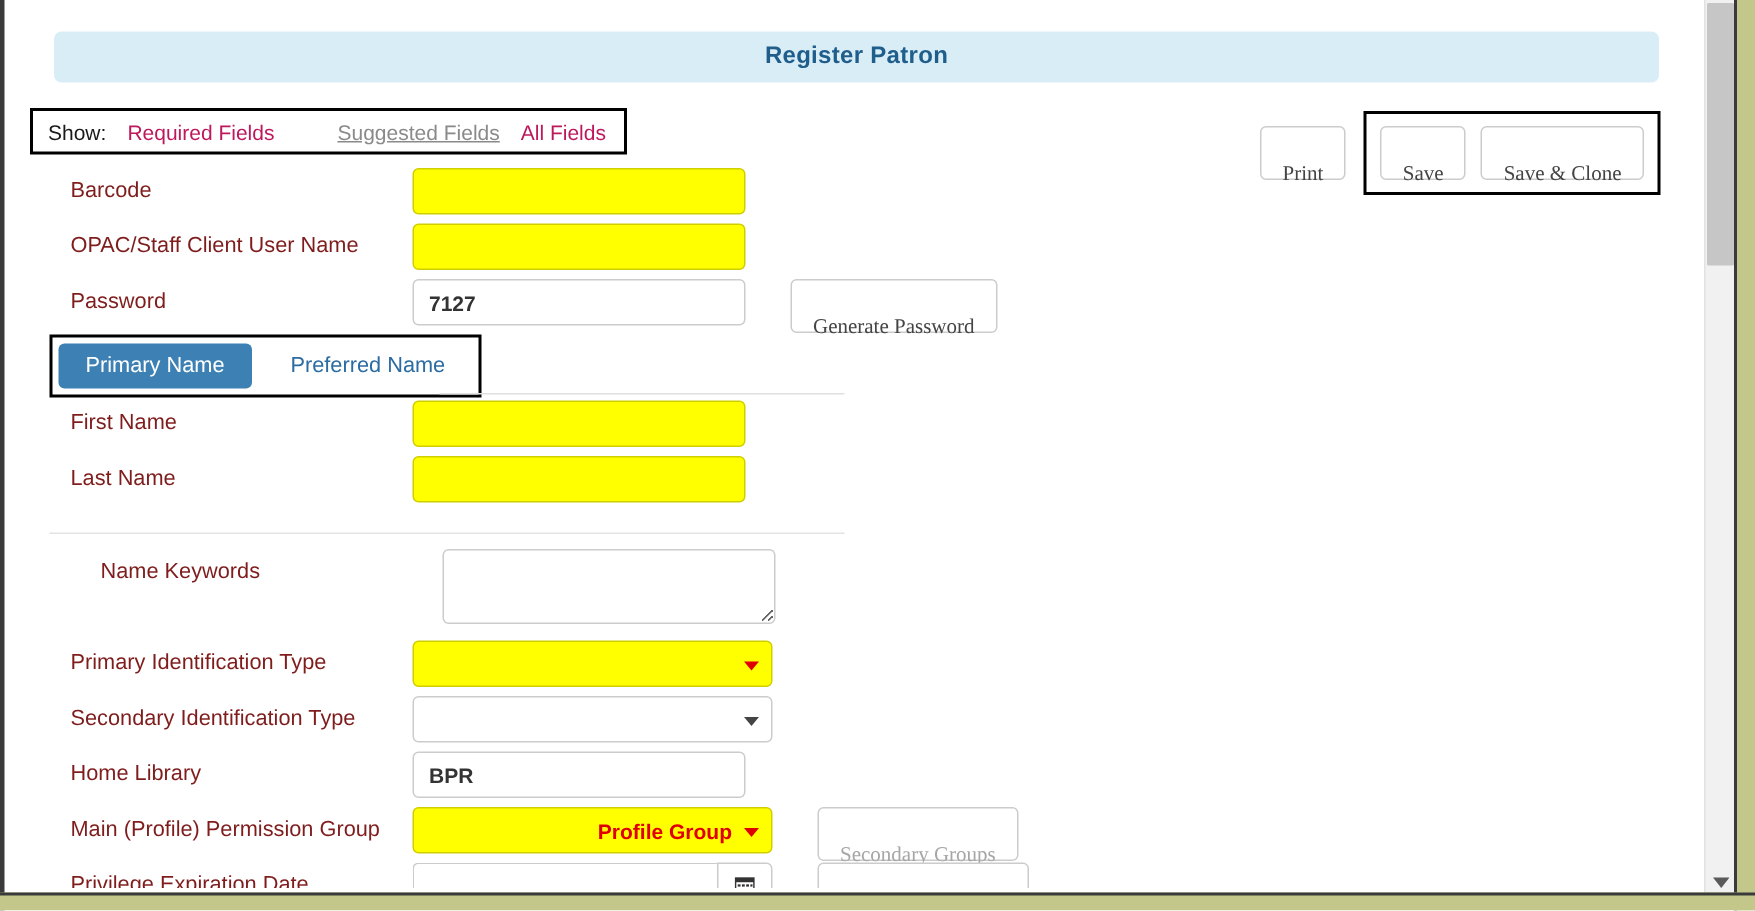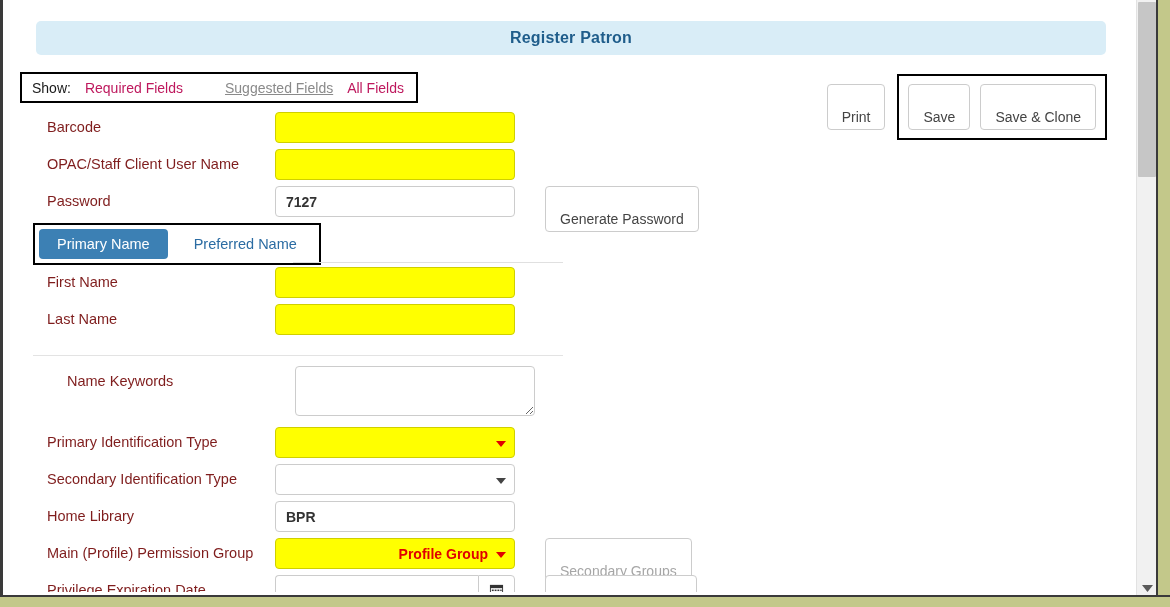--- a/index.html
+++ b/index.html
@@ -139,24 +139,24 @@
     top: 74px;
     display: flex;
     align-items: center;
     gap: 12px;
   }
   .btn {
     background: #fff;
     border: 1px solid #ccc;
     border-radius: 4px;
     color: #444;
-    font-family: Liberation Sans, sans-serif;
+    font-family: Liberation Serif, serif;
     font-size: 14px;
     padding: 16px 14px;
-    height: 46px;
+    height: 36px;
     line-height: 32px;
     box-sizing: border-box;
     cursor: pointer;
     white-space: nowrap;
   }
   .btn.is-disabled { color: #a6a6a6; cursor: default; }
   .save-group {
     position: relative;
     display: flex;
     align-items: center;
@@ -186,21 +186,21 @@
     box-sizing: border-box;
     font-size: 14.5px;
     color: #7f1d1d;
     line-height: 20px;
     padding-top: 5px;
     white-space: nowrap;
   }
   .ctl { position: relative; }
 
   .inp {
-    width: 240px;
+    width: 222px;
     height: 31px;
     box-sizing: border-box;
     border: 1px solid #ccc;
     border-radius: 4px;
     background: #fff;
     font-family: "Liberation Sans", sans-serif;
     font-size: 14px;
     font-weight: bold;
     color: #333;
     padding: 0 10px;

